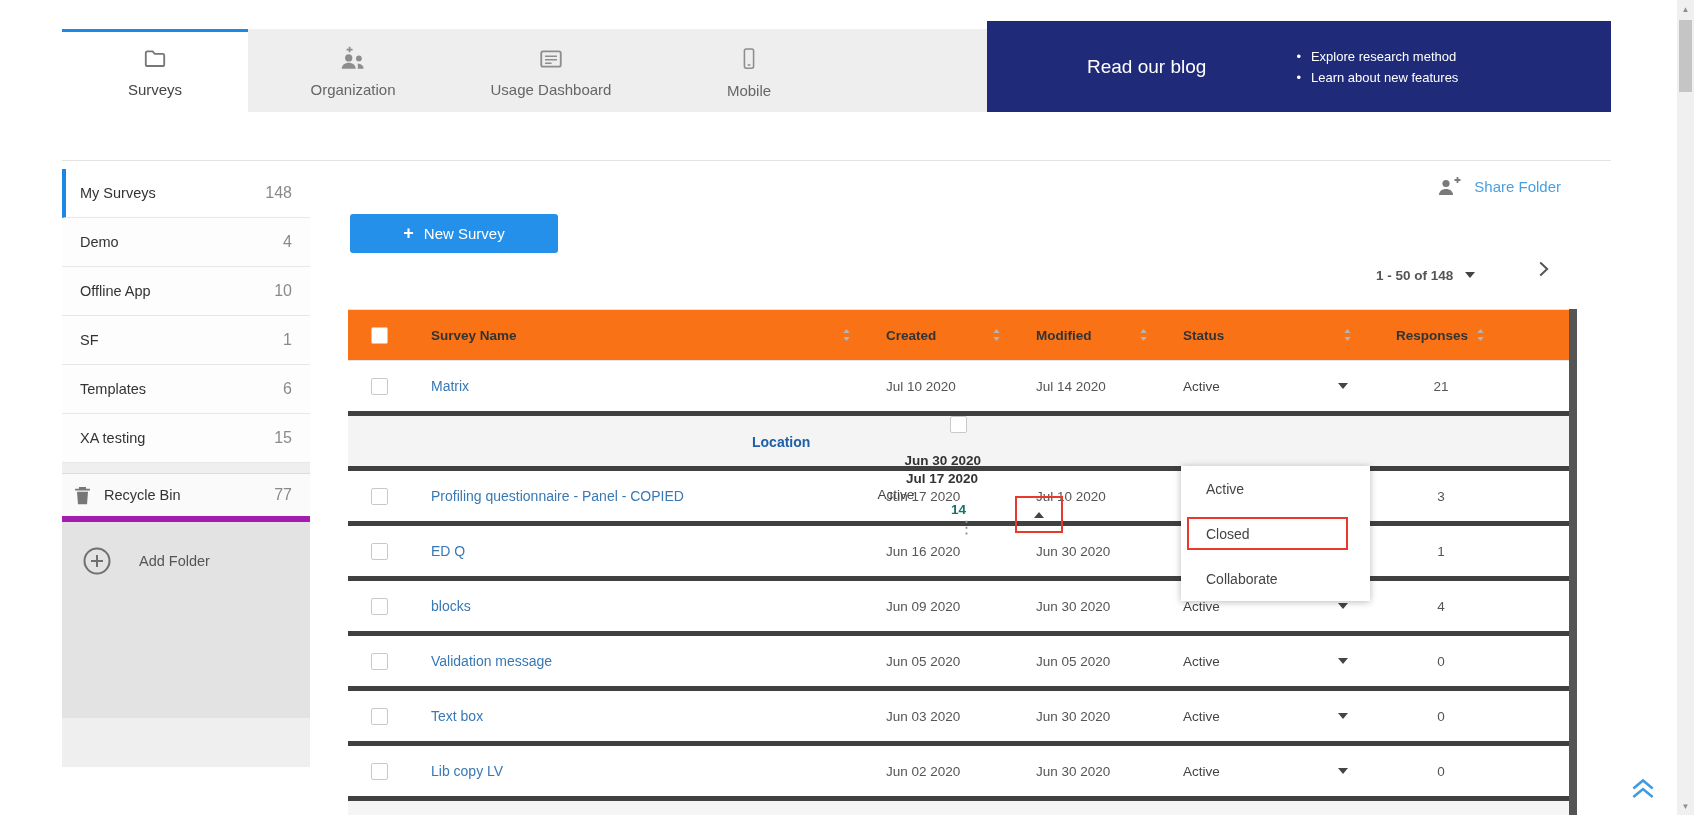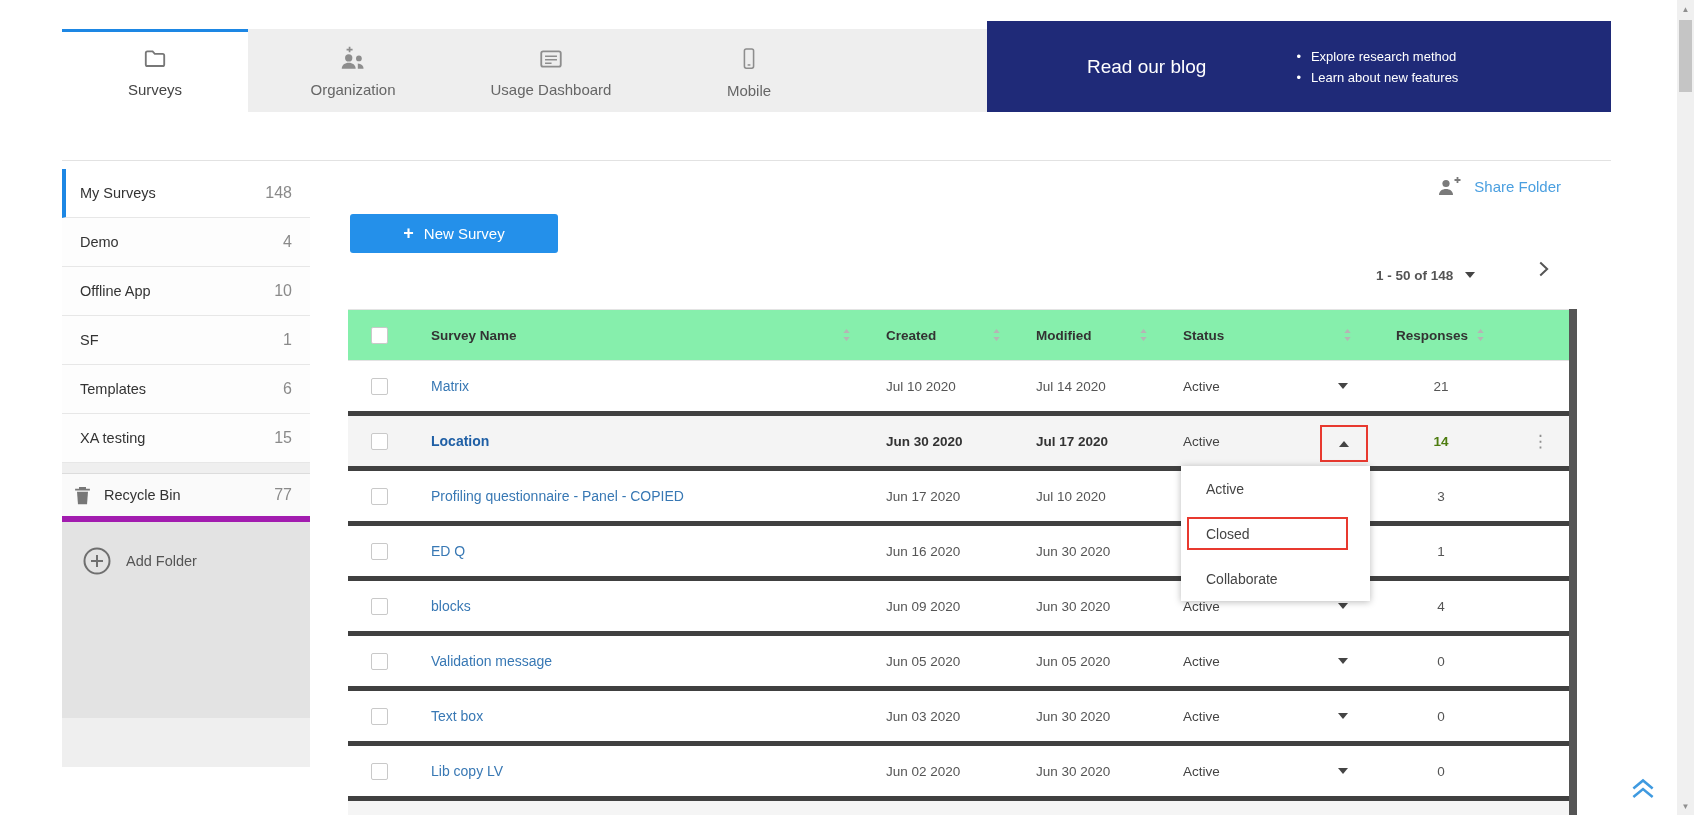--- a/index.html
+++ b/index.html
@@ -26,21 +26,21 @@
 
   
   .sidebar { position:absolute; left:0; top:8px; width:248px; height:598px; background:#efefef; }
   .folder-item { height:49px; background:#fdfdfd; border-bottom:1px solid #e7e7e7; display:flex; align-items:center; padding:0 18px; cursor:pointer; }
   .folder-item.active { background:#ffffff; border-left:4px solid #1d87e4; padding-left:14px; }
   .folder-label { font-size:14.5px; color:#333; }
   .folder-count { margin-left:auto; font-size:16px; color:#8a8a8a; }
   .recycle-row { margin-top:10px; height:49px; background:#fafafa; border-top:1px solid #dcdcdc; border-bottom:6px solid #a21caf; display:flex; align-items:center; padding:0 18px 0 12px; cursor:pointer; }
   .recycle-row .icon { color:#777; margin-right:13px; }
   .sidebar-lower { height:196px; background:#e3e3e3; padding-top:24px; }
-  .add-folder { display:flex; align-items:center; gap:14px; padding-left:20px; cursor:pointer; color:#6f6f6f; }
+  .add-folder { display:flex; align-items:center; gap:27px; padding-left:20px; cursor:pointer; color:#6f6f6f; }
   .add-folder-label { font-size:14.5px; color:#555; }
 
   
   .main { position:absolute; left:248px; top:0; width:1301px; height:655px; background:#ffffff; }
 
   .share { position:absolute; top:14px; right:50px; display:flex; align-items:center; gap:12px; cursor:pointer; }
   .share .icon { color:#7a7a7a; }
   .share-label { color:#4a9fe0; font-size:15px; }
 
   .new-survey { position:absolute; left:40px; top:53px; width:208px; height:39px; background:#2490ea; color:#fff; border:none; border-radius:3px; font-size:15px; font-family:inherit; cursor:pointer; display:flex; align-items:center; justify-content:center; gap:10px; }
@@ -48,23 +48,23 @@
 
   .pagination { position:absolute; top:103px; left:1066px; height:22px; display:flex; align-items:center; }
   .pagination-label { font-size:13.5px; font-weight:bold; color:#555; }
   .caret-down { width:0; height:0; border-left:5px solid transparent; border-right:5px solid transparent; border-top:6px solid #444; }
   .caret-up { width:0; height:0; border-left:5px solid transparent; border-right:5px solid transparent; border-bottom:6px solid #444; }
   .pagination .caret-down { margin-left:12px; cursor:pointer; }
   .page-next { position:absolute; left:1222px; top:96px; cursor:pointer; }
 
   
   .table { position:absolute; left:38px; top:148px; width:1229px; }
-  .thead { display:flex; height:52px; background:#86efac; border-top:1px solid #e3e3e3; border-bottom:1px solid #e3e3e3; align-items:center; width:1221px; }
+  .thead { display:flex; height:52px; background:#f97316; border-top:1px solid #e3e3e3; border-bottom:1px solid #e3e3e3; align-items:center; width:1221px; }
   .tr { display:flex; height:55px; align-items:center; border-bottom:5px solid #404040; width:1221px; background:#fff; }
-  .tr.selected { background:#f4f4f4; }
+  .tr.selected { background:#f4f4f4;flex-direction:column; }
 
   .col-check { width:62px; display:flex; align-items:center; justify-content:center; height:100%; }
   .col-name { width:455px; padding-left:21px; }
   .col-created { width:150px; padding-left:21px; }
   .col-modified { width:147px; padding-left:21px; }
   .col-status { width:204px; padding-left:21px; }
   .col-resp { width:150px; display:flex; align-items:center; justify-content:center; }
   .col-actions { flex:1; display:flex; align-items:center; }
 
   .th { font-size:13.5px; font-weight:bold; color:#333; display:flex; align-items:center; justify-content:space-between; padding-right:14px; height:100%; cursor:pointer; }
@@ -72,21 +72,21 @@
 
   .checkbox { width:17px; height:17px; border:1px solid #c9c9c9; border-radius:2px; background:#fff; cursor:pointer; }
   .survey-link { font-size:14px; color:#3878b4; cursor:pointer; }
   .tr.selected .survey-link { font-weight:bold; color:#1f5fa5; }
   .cell-date { font-size:13.5px; color:#555; }
   .tr.selected .cell-date { font-weight:bold; color:#333; }
   .td-status { position:relative; font-size:13.5px; color:#444; height:100%; display:flex; align-items:center; }
   .status-caret { position:absolute; left:176px; top:50%; transform:translateY(-50%); cursor:pointer; }
   .caret-red-box { position:absolute; left:158px; top:9px; width:48px; height:37px; border:2px solid #e8392f; display:flex; align-items:center; justify-content:center; cursor:pointer; }
   .td-resp-val { font-size:13.5px; color:#555; }
-  .tr.selected .td-resp-val { font-weight:bold; color:#4d7c0f; }
+  .tr.selected .td-resp-val { font-weight:bold; color:#0f766e; }
   .dots { color:#8f8f8f; font-size:17px; cursor:pointer; margin-left:16px; }
 
   .table-footer { width:1221px; height:14px; background:#f5f5f5; }
   .table-scrollbar { position:absolute; right:0; top:0; width:8px; height:506px; background:#e6e6e6; }
   .table-scroll-thumb { position:absolute; top:0; left:0; width:8px; height:100%; background:#555; cursor:pointer; }
 
   
   .status-dropdown { position:absolute; left:871px; top:305px; width:189px; background:#fff; box-shadow:0 1px 7px rgba(0,0,0,0.28); z-index:30; }
   .dropdown-option { position:relative; height:45px; display:flex; align-items:center; padding-left:25px; font-size:14px; color:#444; cursor:pointer; }
   .red-frame { position:absolute; left:6px; top:6px; width:161px; height:33px; border:2px solid #e8392f; pointer-events:none; }

